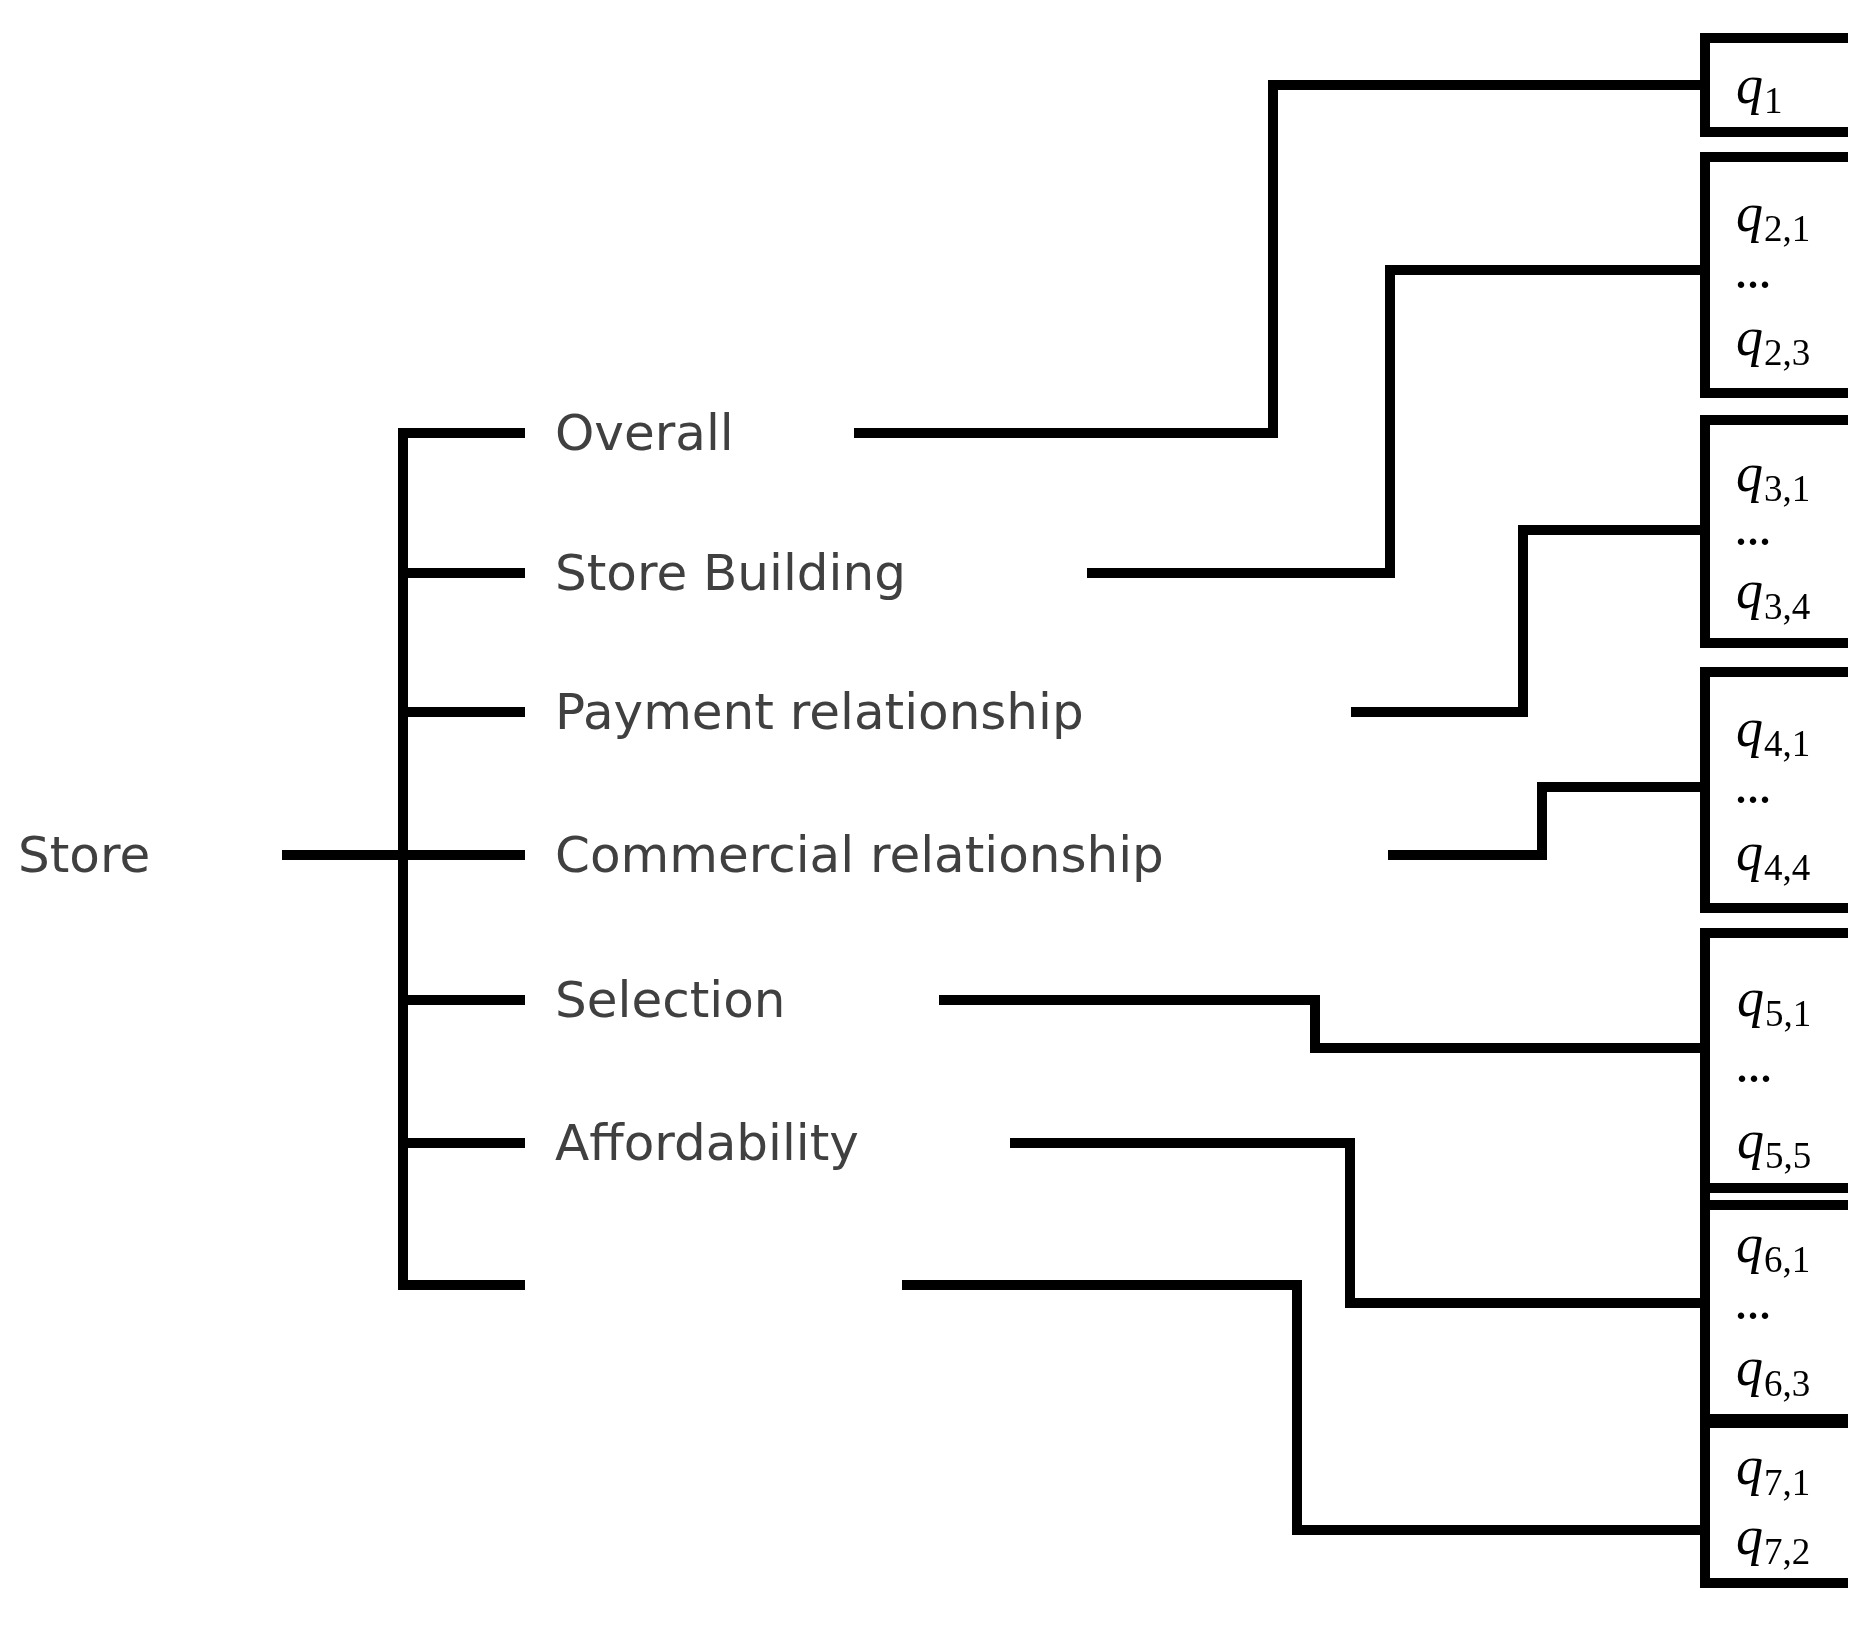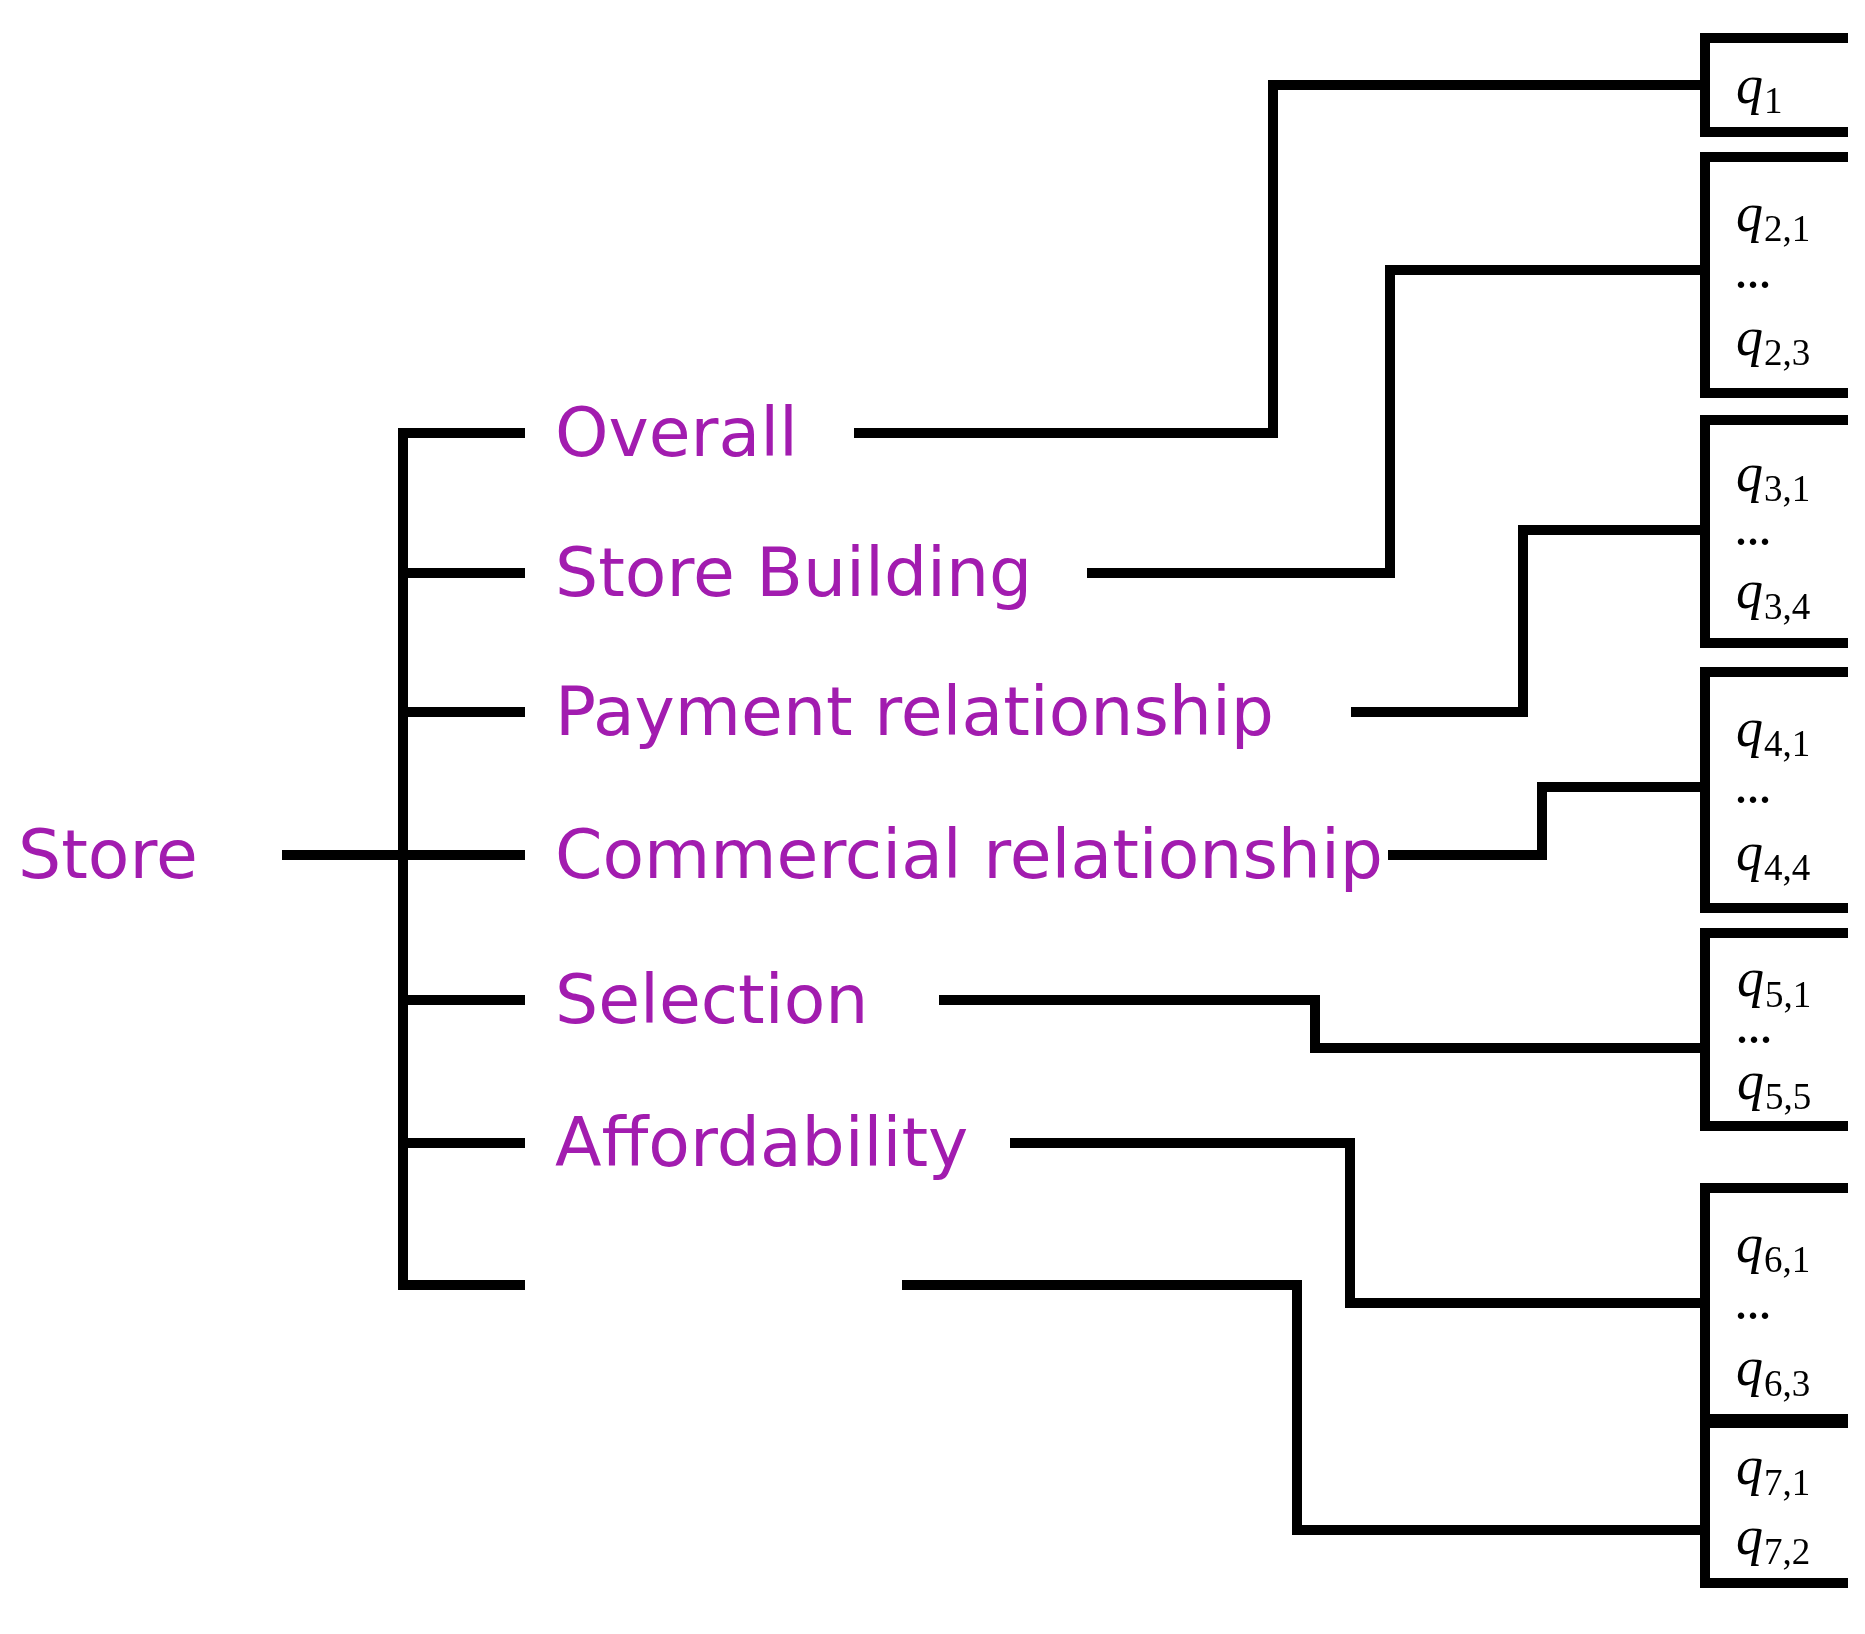--- a/index.html
+++ b/index.html
@@ -11,23 +11,23 @@
     overflow: hidden;
     font-family: "DejaVu Sans", "Liberation Sans", sans-serif;
   }
   .line {
     position: absolute;
     background: #000000;
   }
   .node-label {
     position: absolute;
     transform: translateY(-50%);
-    font-size: 68px;
+    font-size: 50px;
     line-height: 1.1;
-    color: #a21caf;
+    color: #404040;
     white-space: nowrap;
     letter-spacing: 0px;
   }
   .qbox {
     position: absolute;
     left: 1700px;
     width: 148px;
     box-sizing: border-box;
     border-left: 10px solid #000000;
     border-top: 10px solid #000000;
@@ -126,21 +126,21 @@
   <div class="qbox" style="top:415px;  height:233px;">
       <div class="qrow"><span class="qbase">q</span><sub class="qsub">3,1</sub></div>
       <div class="qrow qell">...</div>
       <div class="qrow"><span class="qbase">q</span><sub class="qsub">3,4</sub></div>
     </div>
   <div class="qbox" style="top:667px;  height:246px;">
       <div class="qrow"><span class="qbase">q</span><sub class="qsub">4,1</sub></div>
       <div class="qrow qell">...</div>
       <div class="qrow"><span class="qbase">q</span><sub class="qsub">4,4</sub></div>
     </div>
-  <div class="qbox" style="top:928px;  height:203px;padding-left:27px;">
+  <div class="qbox" style="top:928px;  height:282px;padding-left:27px;">
       <div class="qrow"><span class="qbase">q</span><sub class="qsub">5,1</sub></div>
       <div class="qrow qell">...</div>
       <div class="qrow"><span class="qbase">q</span><sub class="qsub">5,5</sub></div>
     </div>
   <div class="qbox" style="top:1183px; height:245px;">
       <div class="qrow"><span class="qbase">q</span><sub class="qsub">6,1</sub></div>
       <div class="qrow qell">...</div>
       <div class="qrow"><span class="qbase">q</span><sub class="qsub">6,3</sub></div>
     </div>
   <div class="qbox" style="top:1414px; height:174px;">

